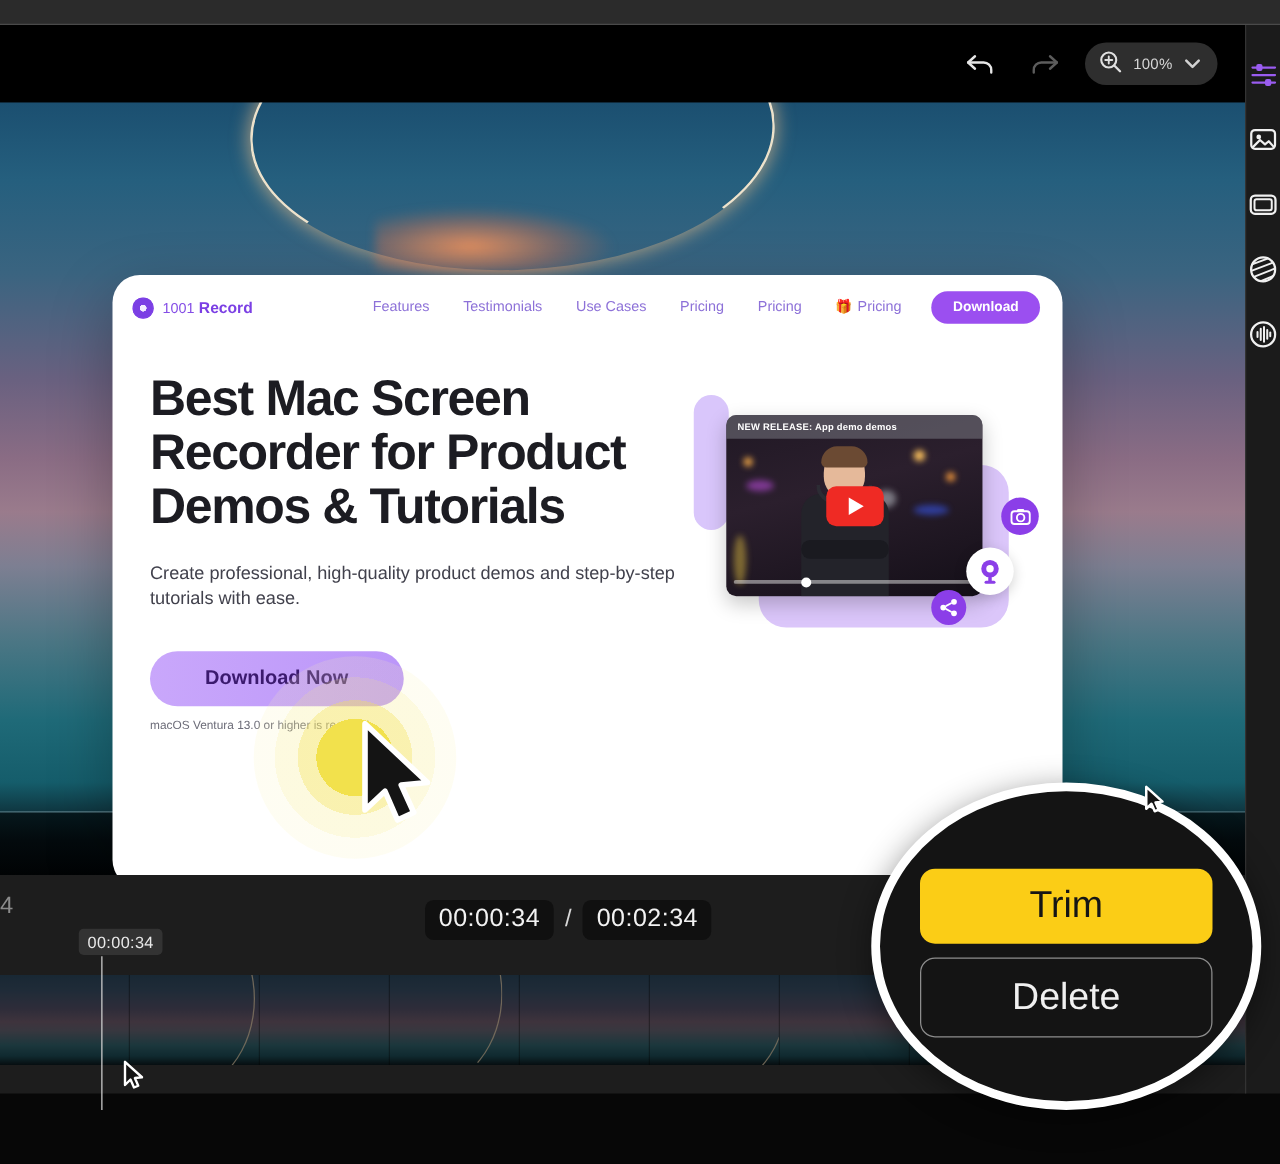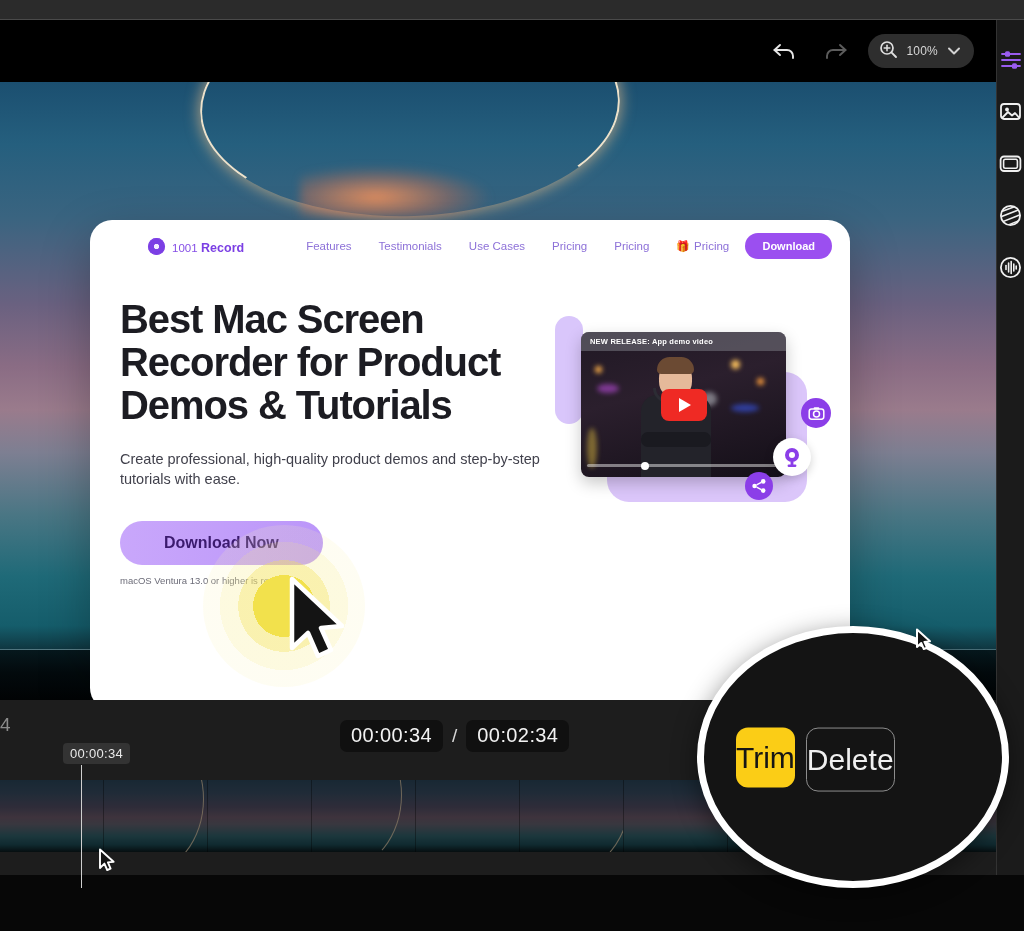--- a/index.html
+++ b/index.html
@@ -100,30 +100,30 @@
   #website-card {
     position: absolute; left: 90px; top: 138px; width: 760px; height: 490px;
     background: #fff; border-radius: 22px;
     box-shadow: 0 18px 50px rgba(0,0,0,0.28);
     overflow: hidden;
   }
   #site-nav {
     height: 52px; display: flex; align-items: center;
     padding: 0 18px 0 16px; gap: 0;
   }
-  #site-logo { display: flex; align-items: flex-end; gap: 7px; margin-left: 42px; }
+  #site-logo { display: flex; align-items: center; gap: 7px; }
   #site-logo-mark {
     width: 17px; height: 17px; border-radius: 50%;
     background: radial-gradient(circle at 50% 50%, #f3ecff 0 22%, #7b3fe4 24% 62%, #9a62f0 64% 100%);
     box-shadow: 0 0 0 1px #7b3fe4 inset;
   }
   #site-logo-text { font-size: 12.5px; color: #7b3fe4; white-space: nowrap; }
   #site-logo-text b { font-weight: 700; }
   #site-logo-text span.thin { font-weight: 400; opacity: .92; font-size: 11.5px; }
-  #site-nav-links { display: flex; align-items: center; gap: 27px; margin-left: 62px; }
+  #site-nav-links { display: flex; align-items: center; gap: 27px; margin-left: 96px; }
   .site-nav-link {
     font-size: 11.5px; color: #8d71d8; text-decoration: none;
     white-space: nowrap; cursor: pointer;
     display: flex; align-items: center; gap: 4px;
   }
   #gift-icon { font-size: 11px; line-height: 1; }
   #site-download-btn {
     margin-left: auto; background: #9b4ff0; color: #fff; border: none;
     font-size: 11px; font-weight: 600; border-radius: 14px;
     padding: 7px 17px; cursor: pointer; white-space: nowrap;
@@ -278,21 +278,21 @@
 
   
   #magnifier-overlay {
     position: absolute; left: 697px; top: 626px; width: 312px; height: 262px;
     border-radius: 50%; border: 7px solid #fff; background: #141414;
     overflow: hidden; z-index: 20;
     box-shadow: 0 6px 26px rgba(0,0,0,0.45);
   }
   #magnifier-menu {
     position: absolute; left: 50%; top: 50%; transform: translate(-50%,-46%);
-    width: 234px; display: flex; gap: 11px;
+    width: 234px; display: flex; flex-direction: column; gap: 11px;
   }
   #magnifier-trim-btn {
     background: #fbcd16; color: #151515; border: none; border-radius: 12px;
     height: 60px; font-size: 30px; font-weight: 400; cursor: pointer;
     font-family: "Liberation Sans", sans-serif;
   }
   #magnifier-delete-btn {
     background: transparent; color: #f0f0f0; border: 1.5px solid #8d8d8d;
     border-radius: 12px; height: 64px; font-size: 30px; cursor: pointer;
     font-family: "Liberation Sans", sans-serif;
@@ -472,21 +472,21 @@
           <div class="hv-bokeh" style="left:6px;top:96px;width:10px;height:40px;background:#d9b840;opacity:.5;"></div>
 
           <div id="hero-video-person">
             <div class="hvp-body"></div>
             <div class="hvp-headphones"></div>
             <div class="hvp-head"></div>
             <div class="hvp-hair"></div>
             <div class="hvp-arms"></div>
           </div>
 
-          <div id="hero-video-caption">NEW RELEASE: App demo video</div>
+          <div id="hero-video-caption">NEW RELEASE: App demo demos</div>
 
           <div id="hero-video-play"></div>
 
           <div id="hero-video-progress">
             <div id="hero-video-progress-knob"></div>
           </div>
         </div>
 
         <div class="hero-badge" id="hero-badge-camera">
           <svg width="17" height="17" viewBox="0 0 17 17">

